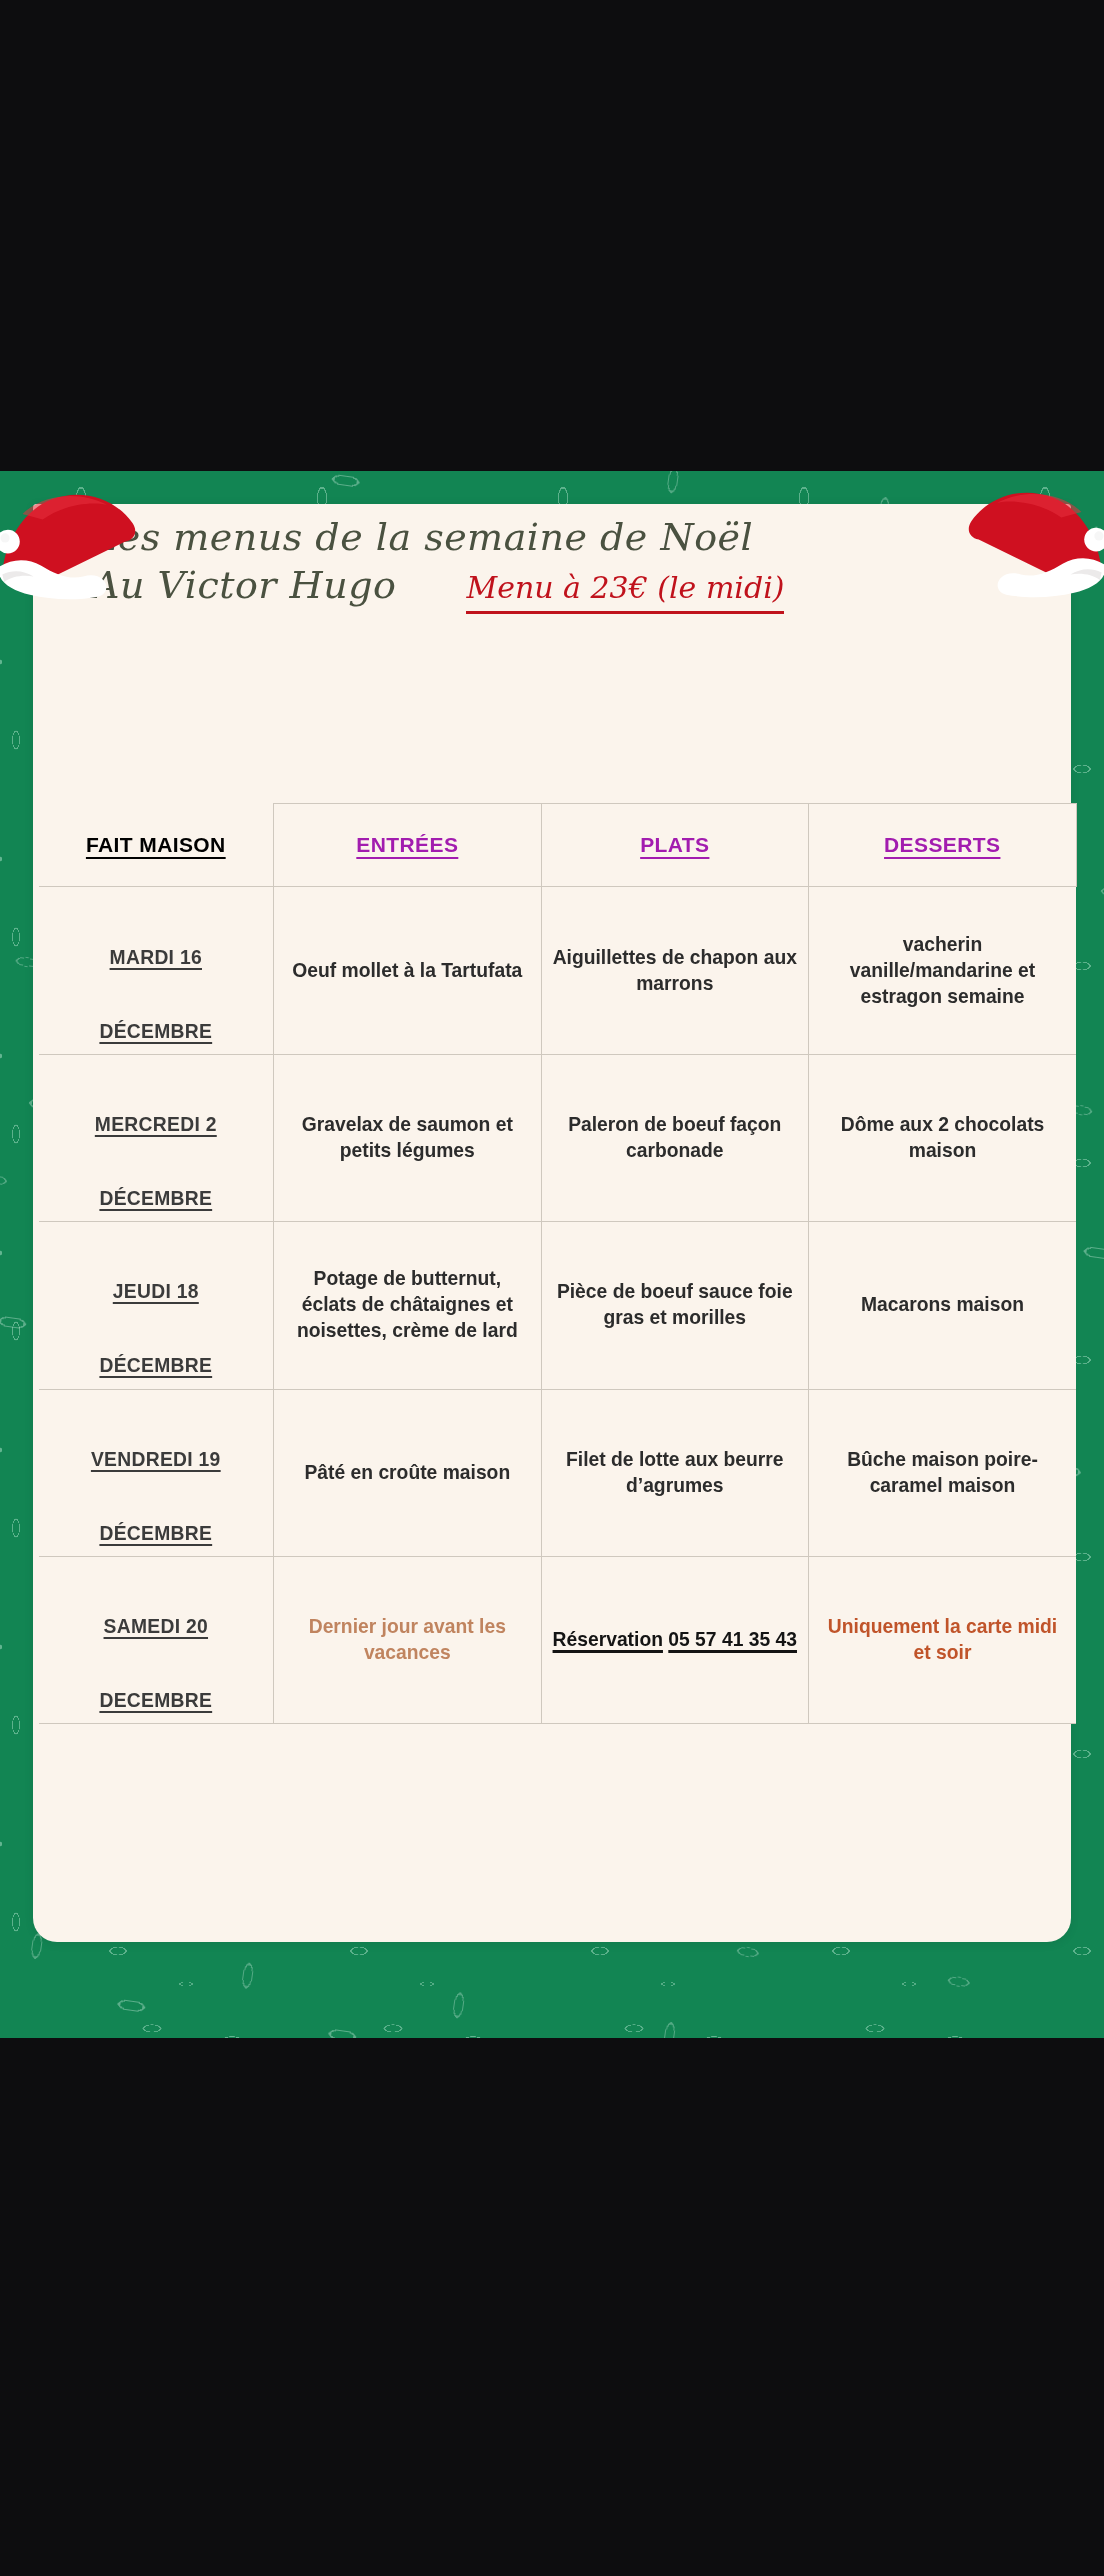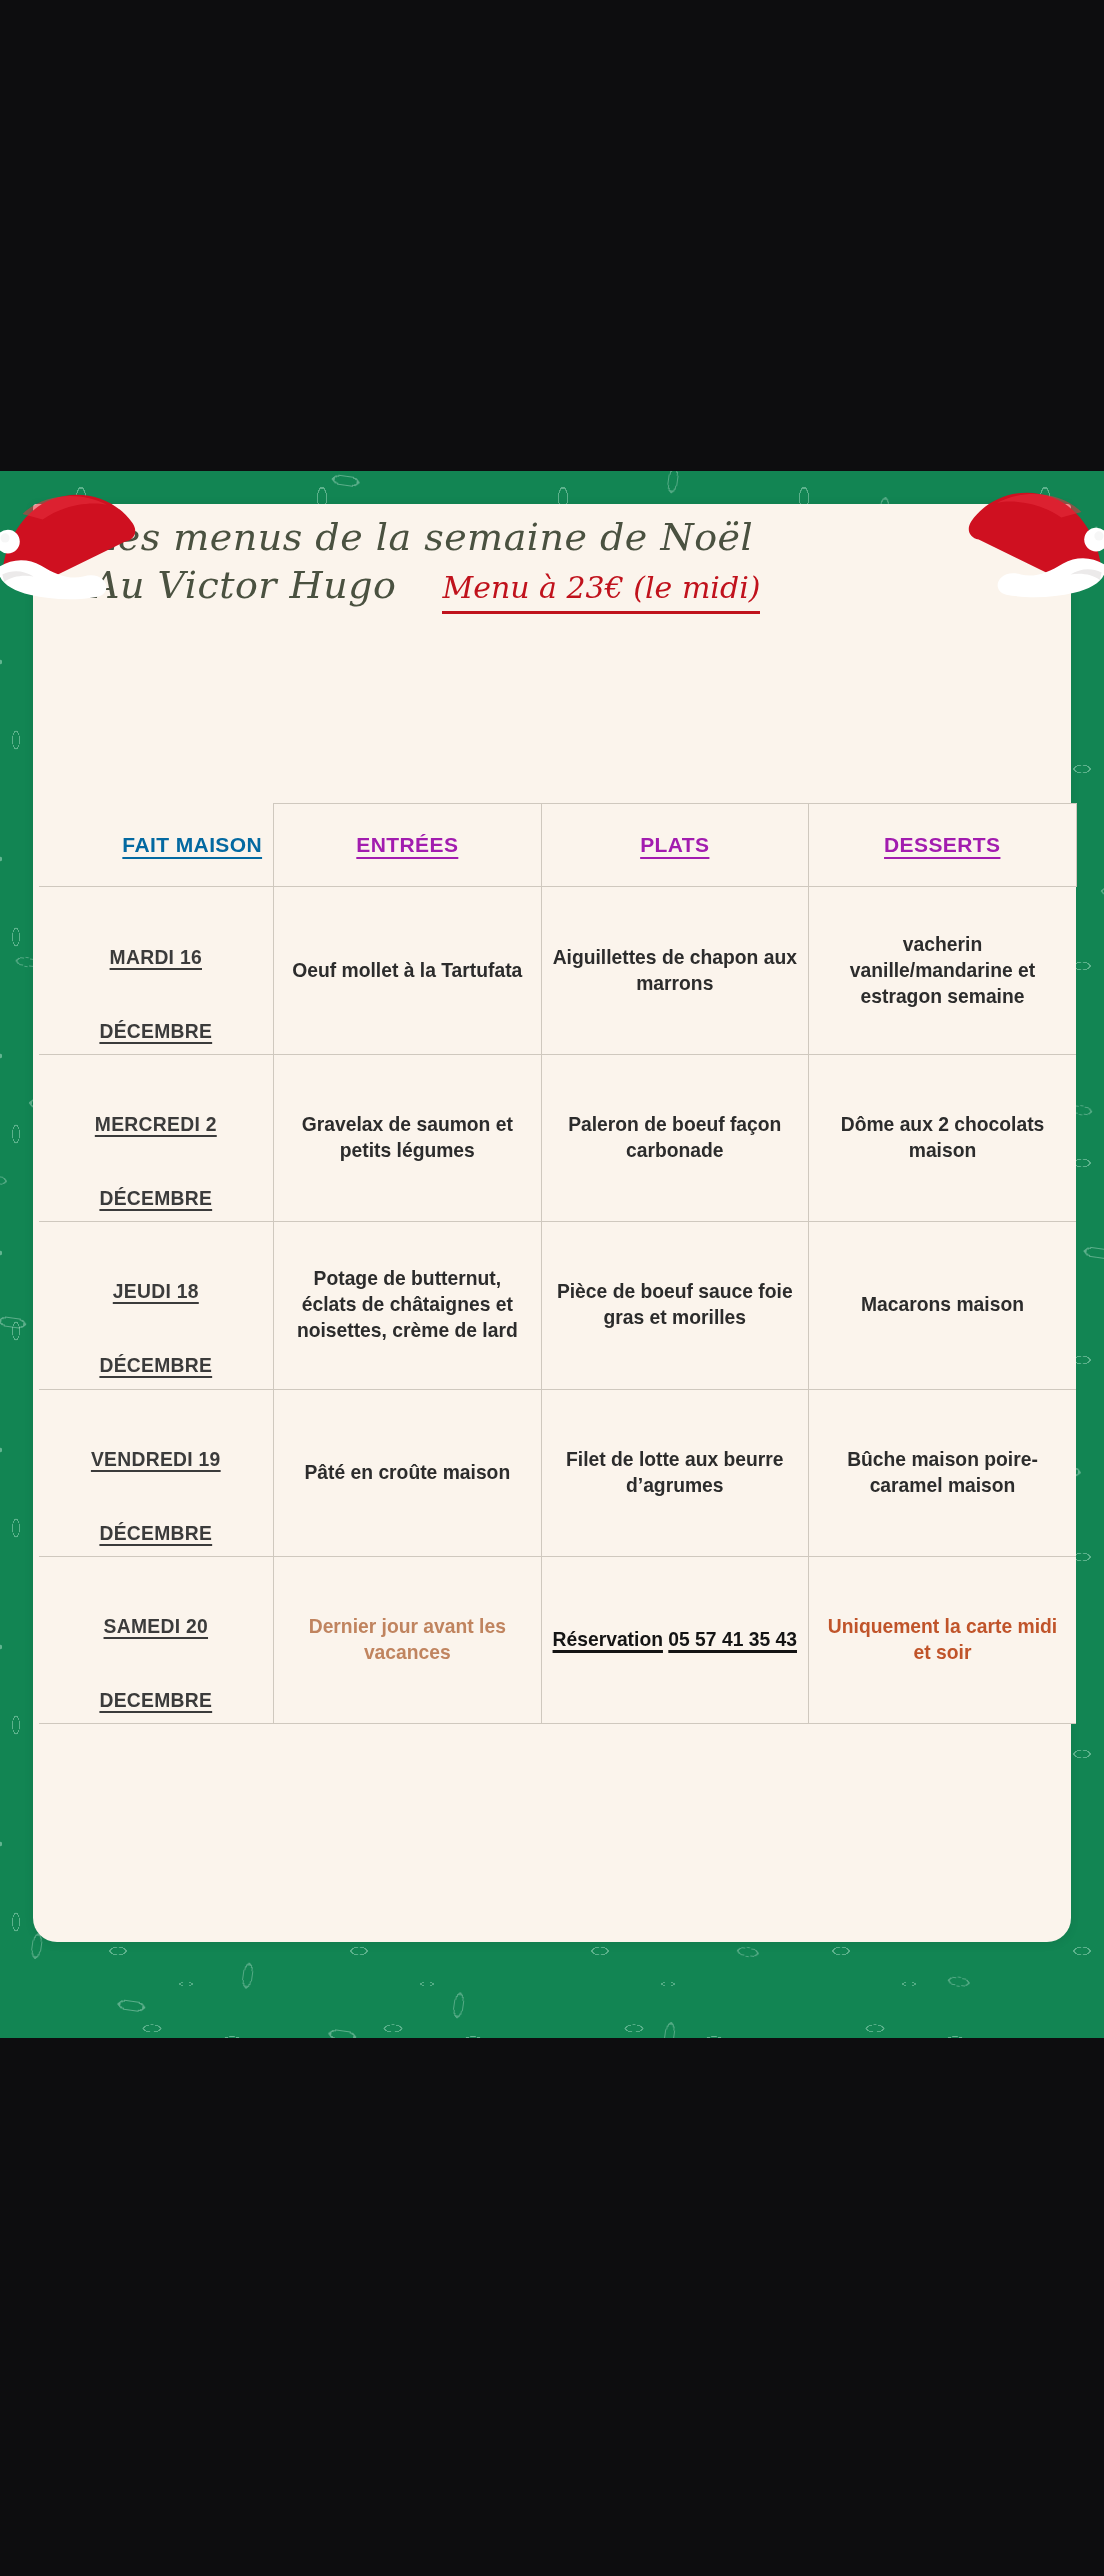--- a/index.html
+++ b/index.html
@@ -101,20 +101,21 @@
     letter-spacing: 0.5px;
   }
   #title-line1 {
     font-size: 38px;
     line-height: 44px;
     white-space: nowrap;
   }
   #title-row2 {
     display: flex;
     align-items: baseline;
+    gap: 24px;
     margin-top: 1.8px;
   }
   #title-line2 {
     font-size: 38px;
     line-height: 48px;
     white-space: nowrap;
   }
   #price-tag {
     font-family: "DejaVu Serif", serif;
     font-style: italic;
@@ -152,22 +153,21 @@
   }
   #menu-table thead th {
     height: 64px;
     font-size: 21px;
     font-weight: bold;
     letter-spacing: 0.4px;
   }
   #menu-table thead th.head-day {
     border-top: none;
     border-left: none;
-    color: #0369a1;
-    text-align: right;
+    color: #000000;
   }
   #menu-table thead th .u {
     text-decoration: underline;
     text-underline-offset: 4.6px;
     text-decoration-thickness: 1.8px;
   }
   #menu-table thead th.head-dish { color: #a21caf; }
 
   #menu-table td.day-cell {
     border-left: none;

